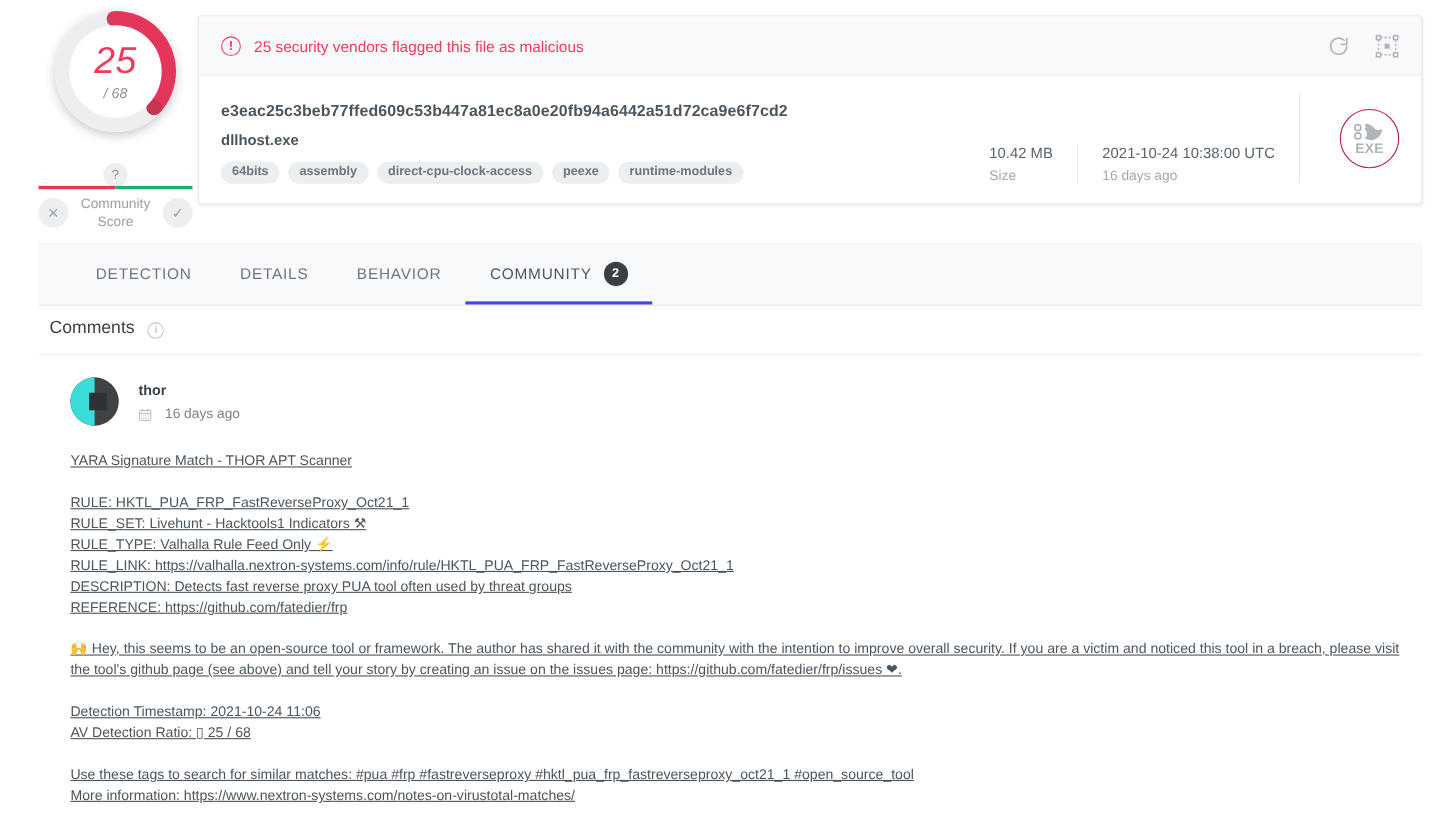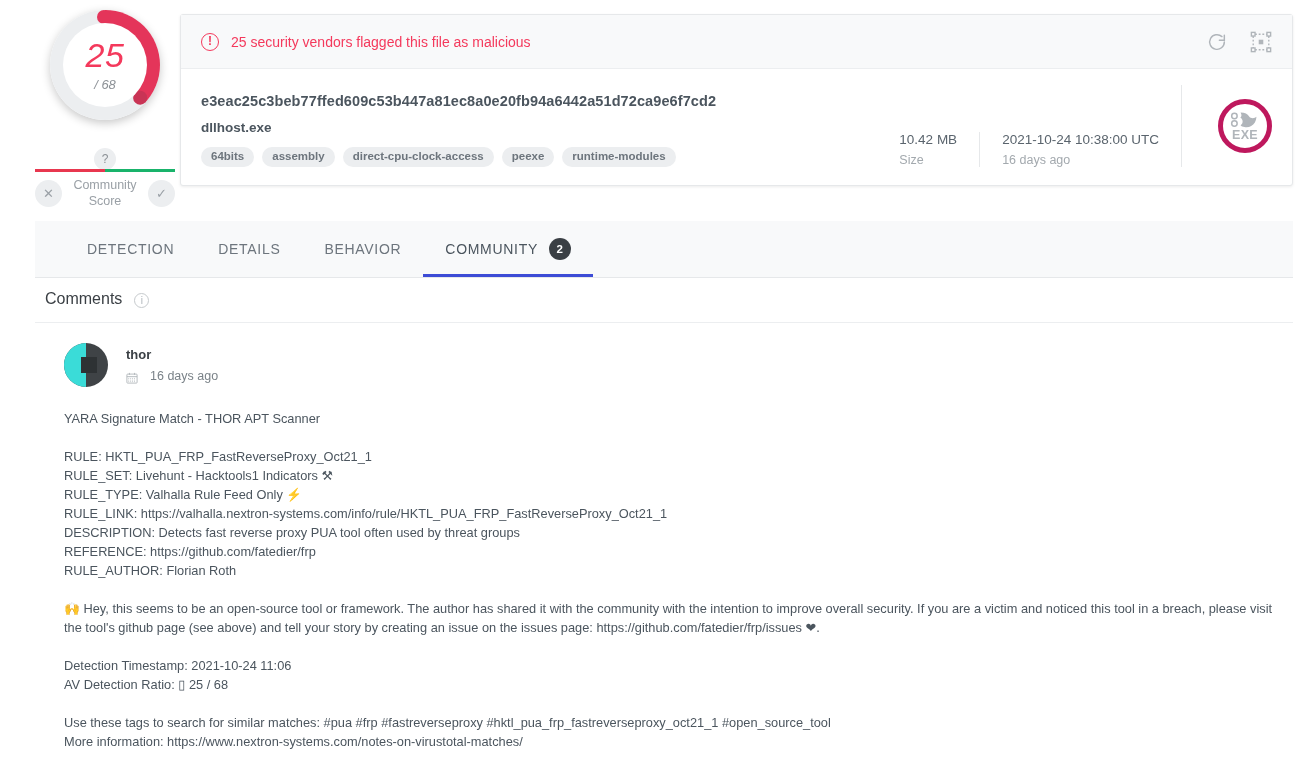--- a/index.html
+++ b/index.html
@@ -109,21 +109,21 @@
     background:#eceef0; color:#6d757d; font-size:11.5px;
     border-radius:11px; padding:3px 10px 4px 10px; line-height:13px;
   }
   .fb-meta { display:flex; align-items:flex-end; padding-top:10px; }
   .meta-cell { padding:0 22px; min-width:96px; }
   .meta-cell.bl { border-left:1px solid #e6e8ea; }
   .meta-v { font-size:13.5px; color:#5a646d; white-space:nowrap; }
   .meta-k { font-size:12.5px; color:#a3a9ae; margin-top:6px; }
   .fb-type { padding-left:36px; border-left:1px solid #e6e8ea; display:flex; align-items:center; }
   .exe-circle {
-    width:54px; height:54px; border-radius:50%; border:5px solid #be185d;
+    width:54px; height:54px; border-radius:50%; border:1px solid #be185d;
     display:flex; flex-direction:column; align-items:center; justify-content:center;
     color:#b0b5ba;
   }
   .exe-txt { font-size:12.5px; font-weight:700; color:#b0b5ba; letter-spacing:.3px; margin-top:-1px;}
 
   
   .tabbar {
     position:absolute; left:35px; top:221px; width:1258px; height:56px;
     background:#f8f9fa; display:flex; align-items:center; padding-left:30px;
   }
@@ -160,21 +160,21 @@
     position:relative; background:#3f4346;
   }
   .avatar .cyan { position:absolute; left:0; top:0; width:50%; height:100%; background:#3adcd8; }
   .avatar .sq { position:absolute; left:17px; top:14px; width:16px; height:16px; background:#2e3234; }
   .c-who { margin-left:18px; }
   .c-user { font-size:13px; color:#3a3f44; font-weight:700; }
   .c-when { display:flex; align-items:center; margin-top:7px; }
   .cal-ico { width:12px; height:12px; color:#b0b5ba; }
   .c-ago { margin-left:12px; font-size:12.5px; color:#7a8288; }
 
-  .c-body { margin-top:22px; font-size:12.8px; color:#4b555e; line-height:19px; }
+  .c-body { margin-top:22px; font-size:12.8px; color:#4b555e; line-height:19px;text-decoration:underline; }
   .c-body p { margin:0 0 19px 0; }
   .c-body p:last-child { margin-bottom:0; }
   .c-body .ln { display:block; }
 </style>
 </head>
 <body>
 
 <div class="page">
 
   <div class="score-col">
@@ -319,21 +319,20 @@
       <p>
         <span class="ln">YARA Signature Match - THOR APT Scanner</span>
       </p>
       <p>
         <span class="ln">RULE: HKTL_PUA_FRP_FastReverseProxy_Oct21_1</span>
         <span class="ln">RULE_SET: Livehunt - Hacktools1 Indicators ⚒</span>
         <span class="ln">RULE_TYPE: Valhalla Rule Feed Only ⚡</span>
         <span class="ln">RULE_LINK: https://valhalla.nextron-systems.com/info/rule/HKTL_PUA_FRP_FastReverseProxy_Oct21_1</span>
         <span class="ln">DESCRIPTION: Detects fast reverse proxy PUA tool often used by threat groups</span>
         <span class="ln">REFERENCE: https://github.com/fatedier/frp</span>
-        <span class="ln">RULE_AUTHOR: Florian Roth</span>
       </p>
       <p>🙌 Hey, this seems to be an open-source tool or framework. The author has shared it with the community with the intention to improve overall security. If you are a victim and noticed this tool in a breach, please visit the tool's github page (see above) and tell your story by creating an issue on the issues page: https://github.com/fatedier/frp/issues ❤.</p>
       <p>
         <span class="ln">Detection Timestamp: 2021-10-24 11:06</span>
         <span class="ln">AV Detection Ratio: ▯ 25 / 68</span>
       </p>
       <p>
         <span class="ln">Use these tags to search for similar matches: #pua #frp #fastreverseproxy #hktl_pua_frp_fastreverseproxy_oct21_1 #open_source_tool</span>
         <span class="ln">More information: https://www.nextron-systems.com/notes-on-virustotal-matches/</span>
       </p>

